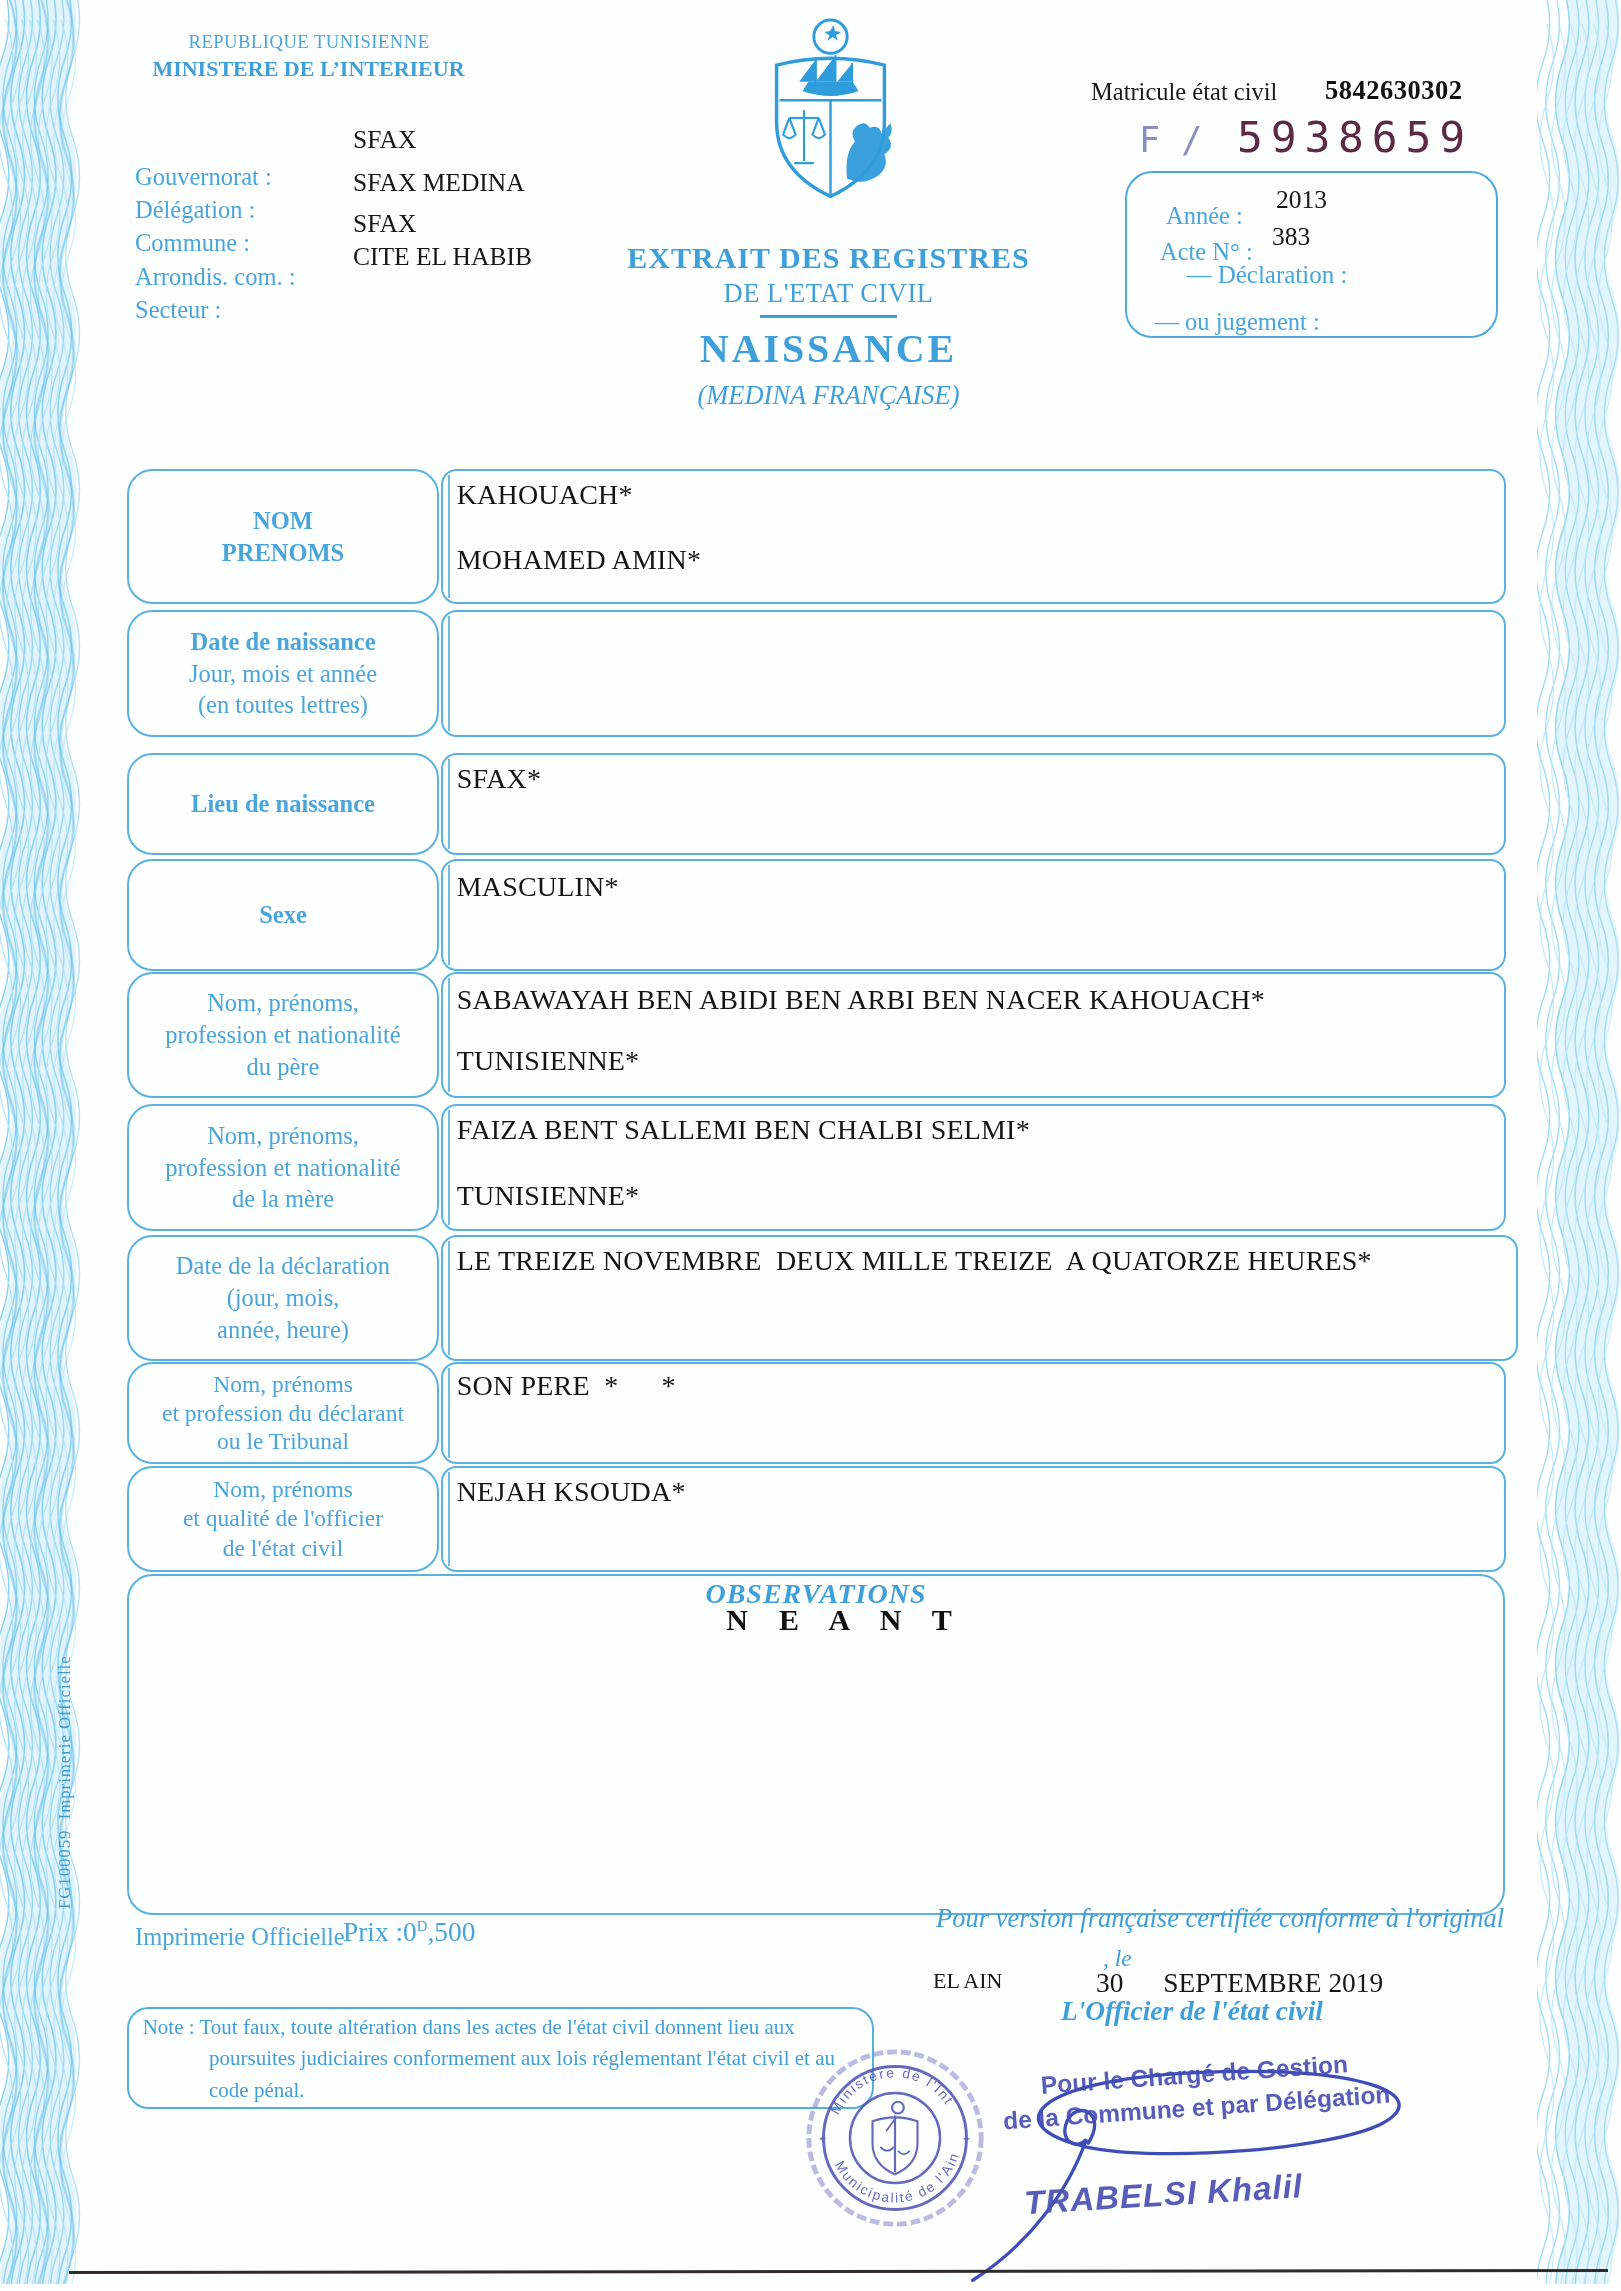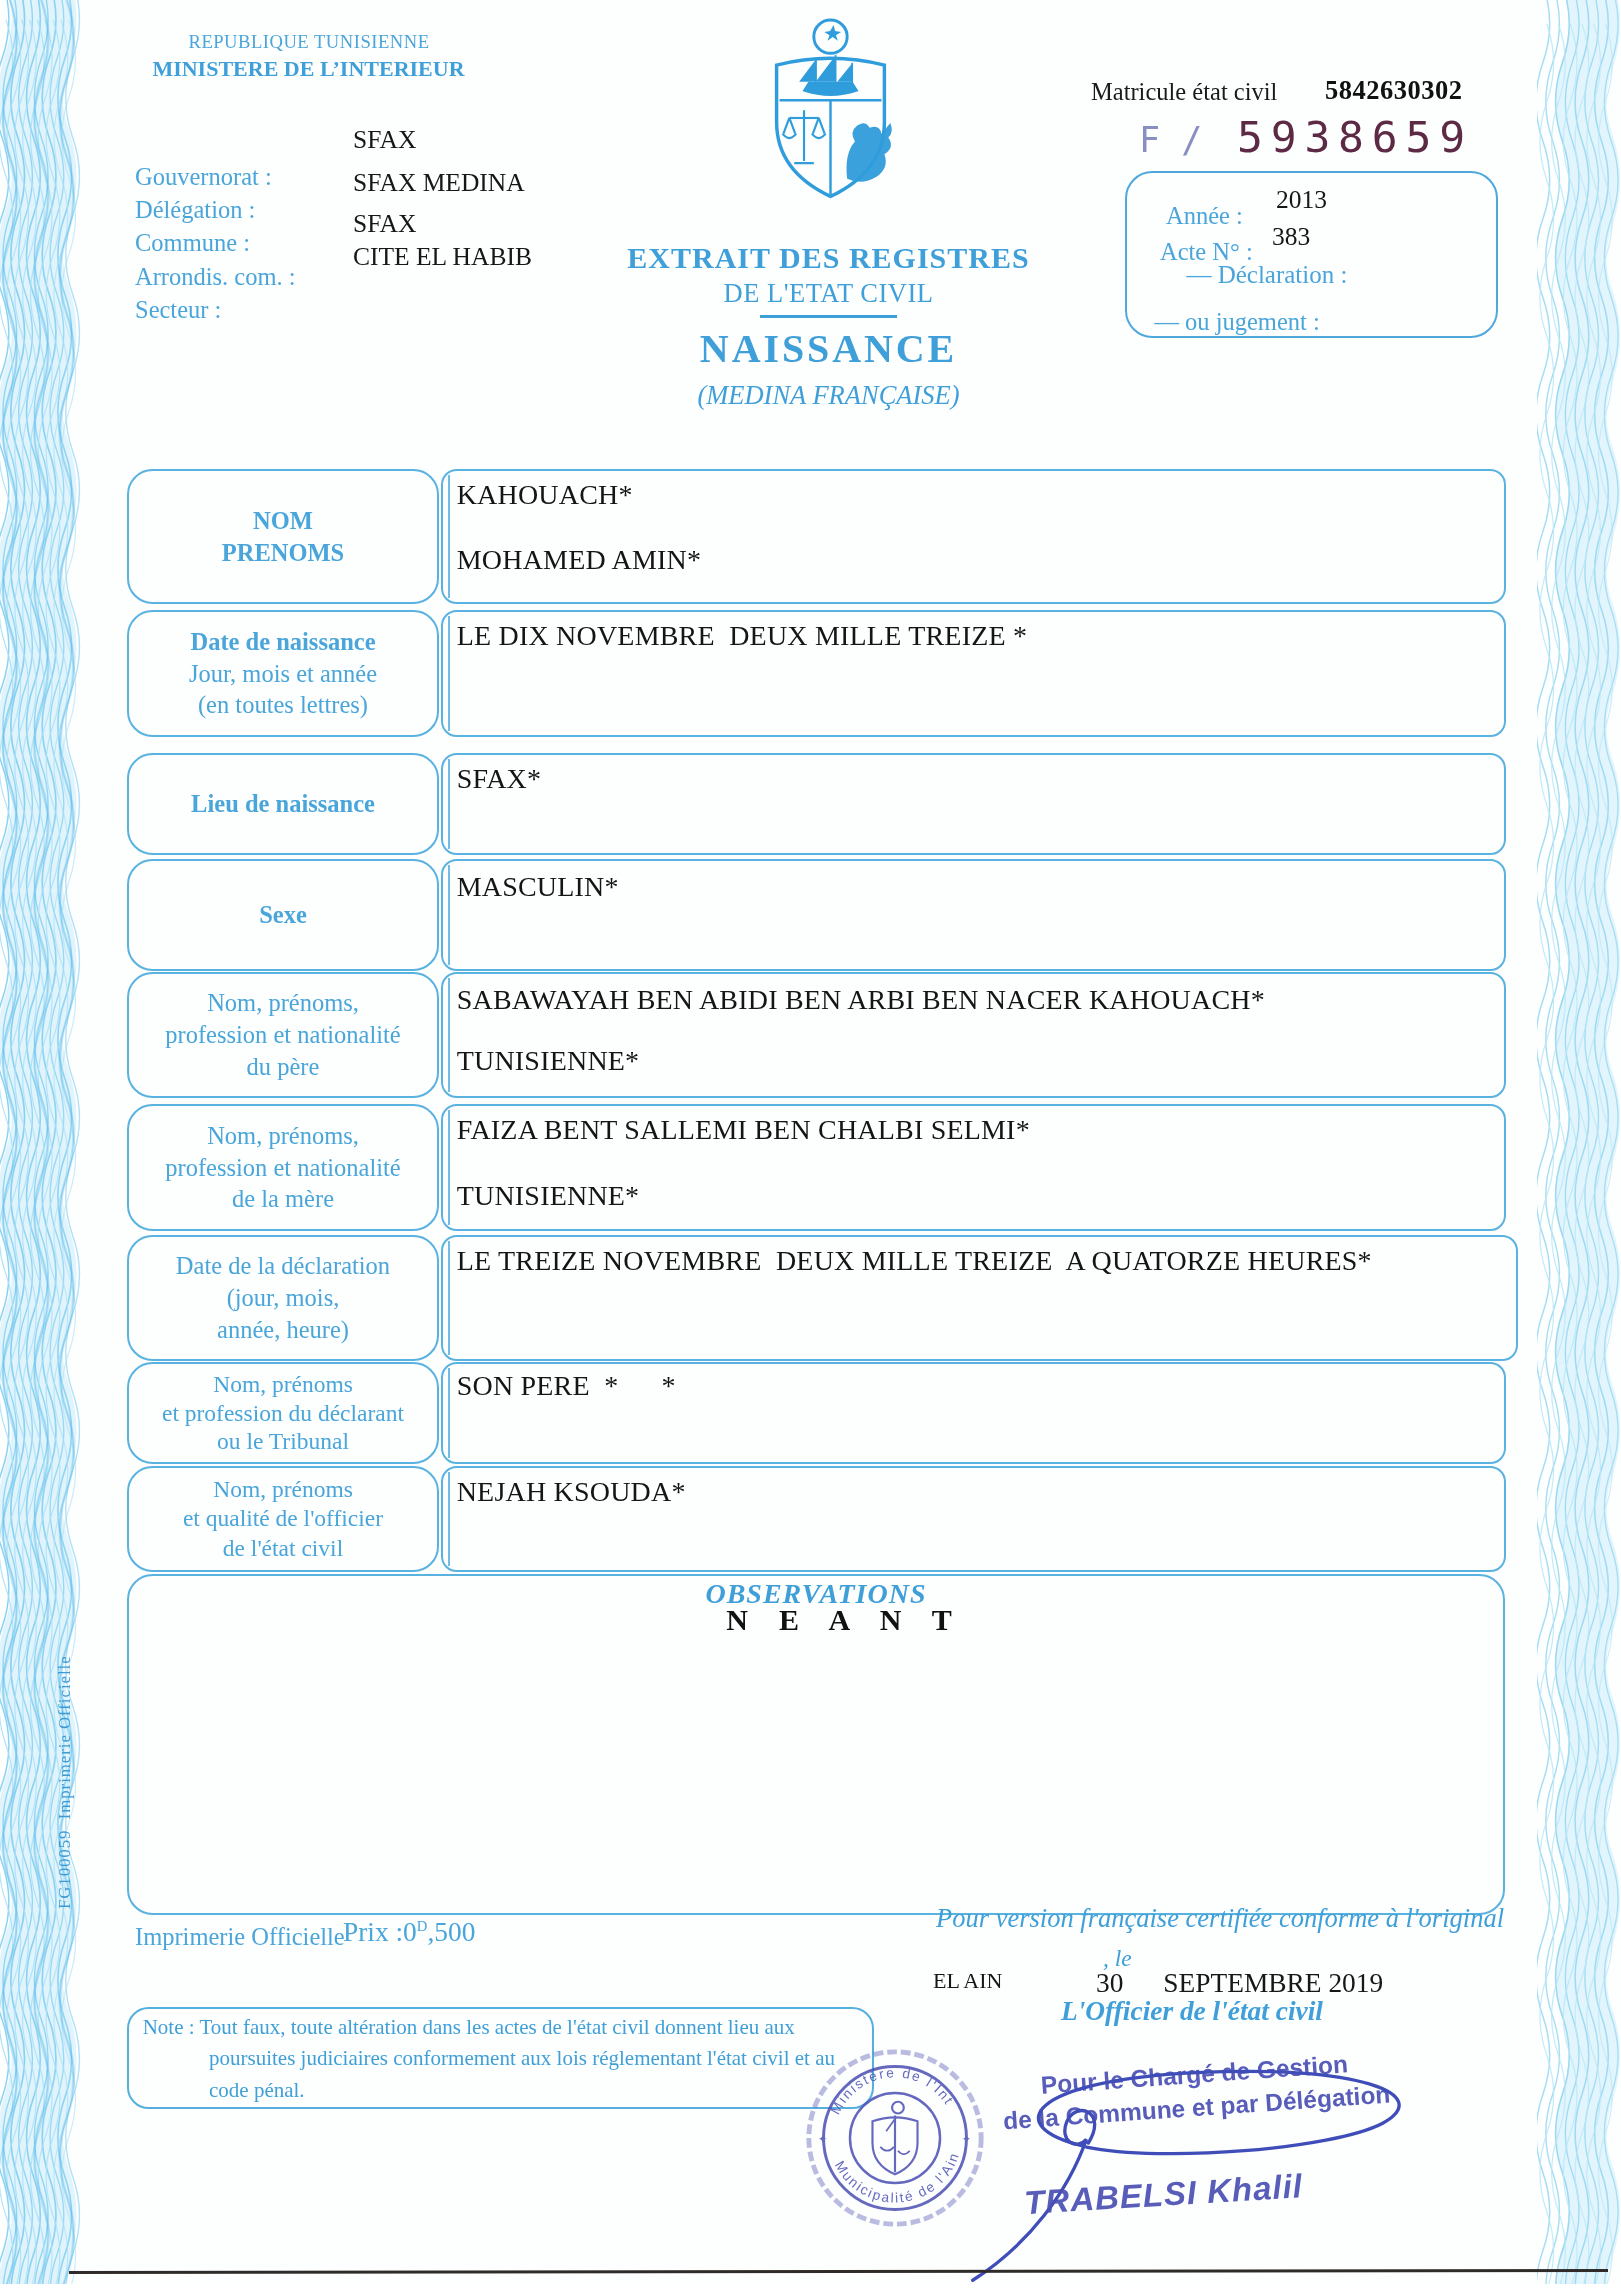--- a/index.html
+++ b/index.html
@@ -196,21 +196,20 @@
     <span class="val" style="top:73px;">MOHAMED AMIN*</span>
   </div>
 
   <div class="lblbox" style="top:610px;height:123px;">
     <span class="b">Date de naissance</span>
     <span>Jour, mois et année</span>
     <span>(en toutes lettres)</span>
   </div>
   <div class="valbox" style="top:610px;height:123px;">
     <i class="vline"></i>
-    <span class="val" style="top:7.8px;">LE DIX NOVEMBRE  DEUX MILLE TREIZE *</span>
   </div>
 
   <div class="lblbox" style="top:753px;height:98px;">
     <span class="b">Lieu de naissance</span>
   </div>
   <div class="valbox" style="top:753px;height:98px;">
     <i class="vline"></i>
     <span class="val" style="top:7.8px;">SFAX*</span>
   </div>
 

